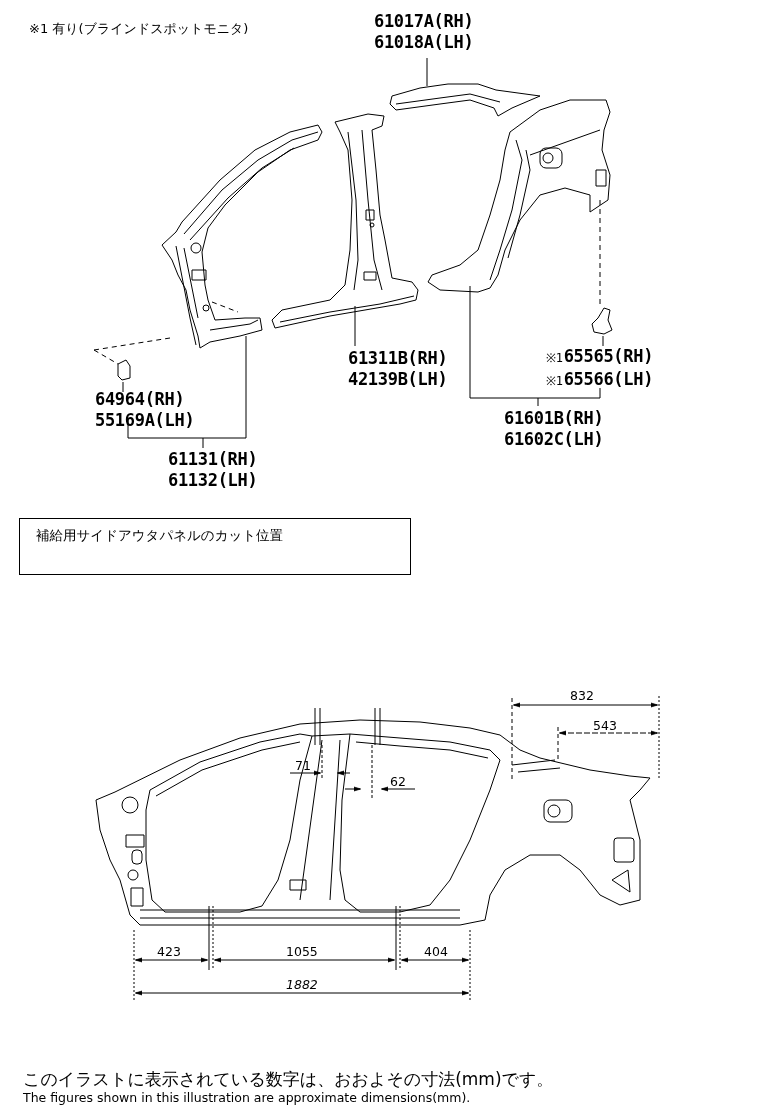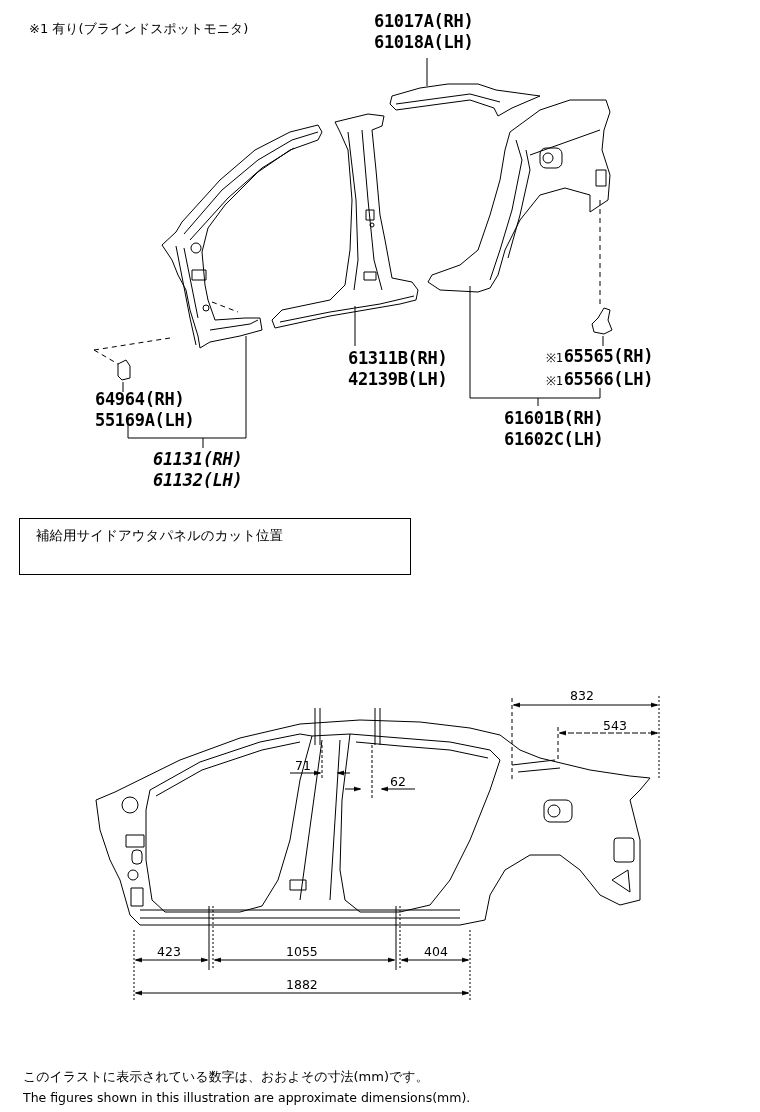--- a/index.html
+++ b/index.html
@@ -6,21 +6,21 @@
   body { width: 760px; height: 1112px; position: relative; overflow: hidden; font-family: "DejaVu Sans", sans-serif; color: #000; }
   .abs { position: absolute; }
   .note-top { left: 29px; top: 20px; font-size: 13px; white-space: nowrap; }
   .pn { font-family: "DejaVu Sans Mono", "Liberation Mono", monospace; font-weight: bold; font-size: 17px; line-height: 21px; white-space: nowrap; letter-spacing: -0.3px; }
   .pn .mark { font-weight: normal; font-size: 12px; margin-right: 1px; }
   svg.drawing { position: absolute; left: 0; top: 0; }
   .cutbox { left: 19px; top: 518px; width: 392px; height: 57px; border: 1.4px solid #000; box-sizing: border-box; }
   .cutbox .jp { position: absolute; left: 16px; top: 8px; font-size: 13.5px; white-space: nowrap; }
   .cutbox .en { position: absolute; left: 10px; top: 35px; font-size: 12.5px; white-space: nowrap; }
   .dim { font-family: "DejaVu Sans", sans-serif; font-size: 12.5px; white-space: nowrap; }
-  .foot-jp { left: 23px; top: 1068px; font-size: 13px; white-space: nowrap; }
+  .foot-jp { left: 23px; top: 1068px; font-size: 17px; white-space: nowrap; }
   .foot-en { left: 23px; top: 1090px; font-size: 12.5px; white-space: nowrap; }
   .figno { left: 686px; top: 1088px; font-size: 13px; white-space: nowrap; margin-top: 41px; }
 </style>
 </head>
 <body>
 
 <svg class="drawing" width="760" height="1112" viewBox="0 0 760 1112" fill="none" stroke="#000" stroke-width="1" stroke-linejoin="round">
 
   <g>
     <path d="M162 245 L176 232 L182 222 L220 180 L255 150 L290 132 L318 125 L322 132 L318 140 L290 150 L258 172 L225 205 L208 228 L202 252 L205 285 L208 300 L215 320 L245 318 L260 318 L262 330 L240 336 L210 342 L200 348 L198 336 L190 310 L186 290 L178 275 L172 260 Z"></path>
@@ -91,21 +91,21 @@
 <div class="abs pn" style="left:374px; top:11px;">
   <div>61017A(RH)</div>
   <div>61018A(LH)</div>
 </div>
 
 <div class="abs pn" style="left:95px; top:389px;">
   <div>64964(RH)</div>
   <div>55169A(LH)</div>
 </div>
 
-<div class="abs pn" style="left:153px; top:449px;font-style:italic;">
+<div class="abs pn" style="left:168px; top:449px;">
   <div>61131(RH)</div>
   <div>61132(LH)</div>
 </div>
 
 <div class="abs pn" style="left:325px; top:348px;margin-left:23px;">
   <div>61311B(RH)</div>
   <div>42139B(LH)</div>
 </div>
 
 <div class="abs pn" style="left:546px; top:346px;">
@@ -188,23 +188,23 @@
     <line x1="400" y1="906" x2="400" y2="970" stroke-dasharray="2,2"></line>
     <line x1="470" y1="930" x2="470" y2="1002" stroke-dasharray="2,2"></line>
     <line x1="136" y1="960" x2="207" y2="960" marker-start="url(#arr)" marker-end="url(#arr)"></line>
     <line x1="215" y1="960" x2="394" y2="960" marker-start="url(#arr)" marker-end="url(#arr)"></line>
     <line x1="402" y1="960" x2="468" y2="960" marker-start="url(#arr)" marker-end="url(#arr)"></line>
     <line x1="136" y1="993" x2="468" y2="993" marker-start="url(#arr)" marker-end="url(#arr)"></line>
   </g>
 </svg>
 
 <div class="abs dim" style="left:570px; top:688px;">832</div>
-<div class="abs dim" style="left:593px; top:718px;margin-left:10px;">543</div>
+<div class="abs dim" style="left:593px; top:718px;">543</div>
 <div class="abs dim" style="left:295px; top:758px;">71</div>
 <div class="abs dim" style="left:390px; top:774px;">62</div>
 <div class="abs dim" style="left:157px; top:944px;">423</div>
 <div class="abs dim" style="left:286px; top:944px;">1055</div>
 <div class="abs dim" style="left:424px; top:944px;">404</div>
-<div class="abs dim" style="left:286px; top:977px;">1882</div>
+<div class="abs dim" style="left:286px; top:977px;font-style:italic;">1882</div>
 
 <div class="abs foot-jp">このイラストに表示されている数字は、おおよその寸法(mm)です。</div>
 <div class="abs foot-en">The figures shown in this illustration are approximate dimensions(mm).</div>
 <div class="abs figno">615446A</div>
 
 </body></html>

